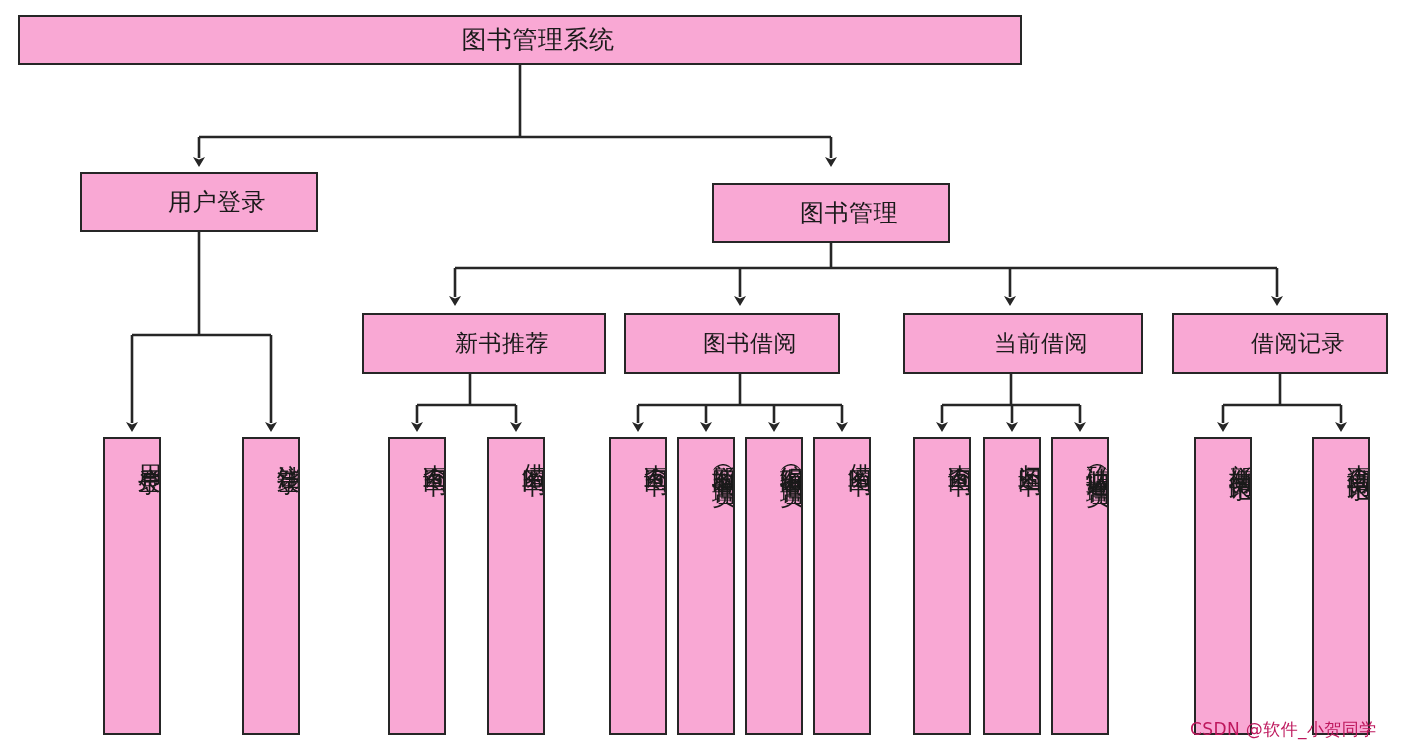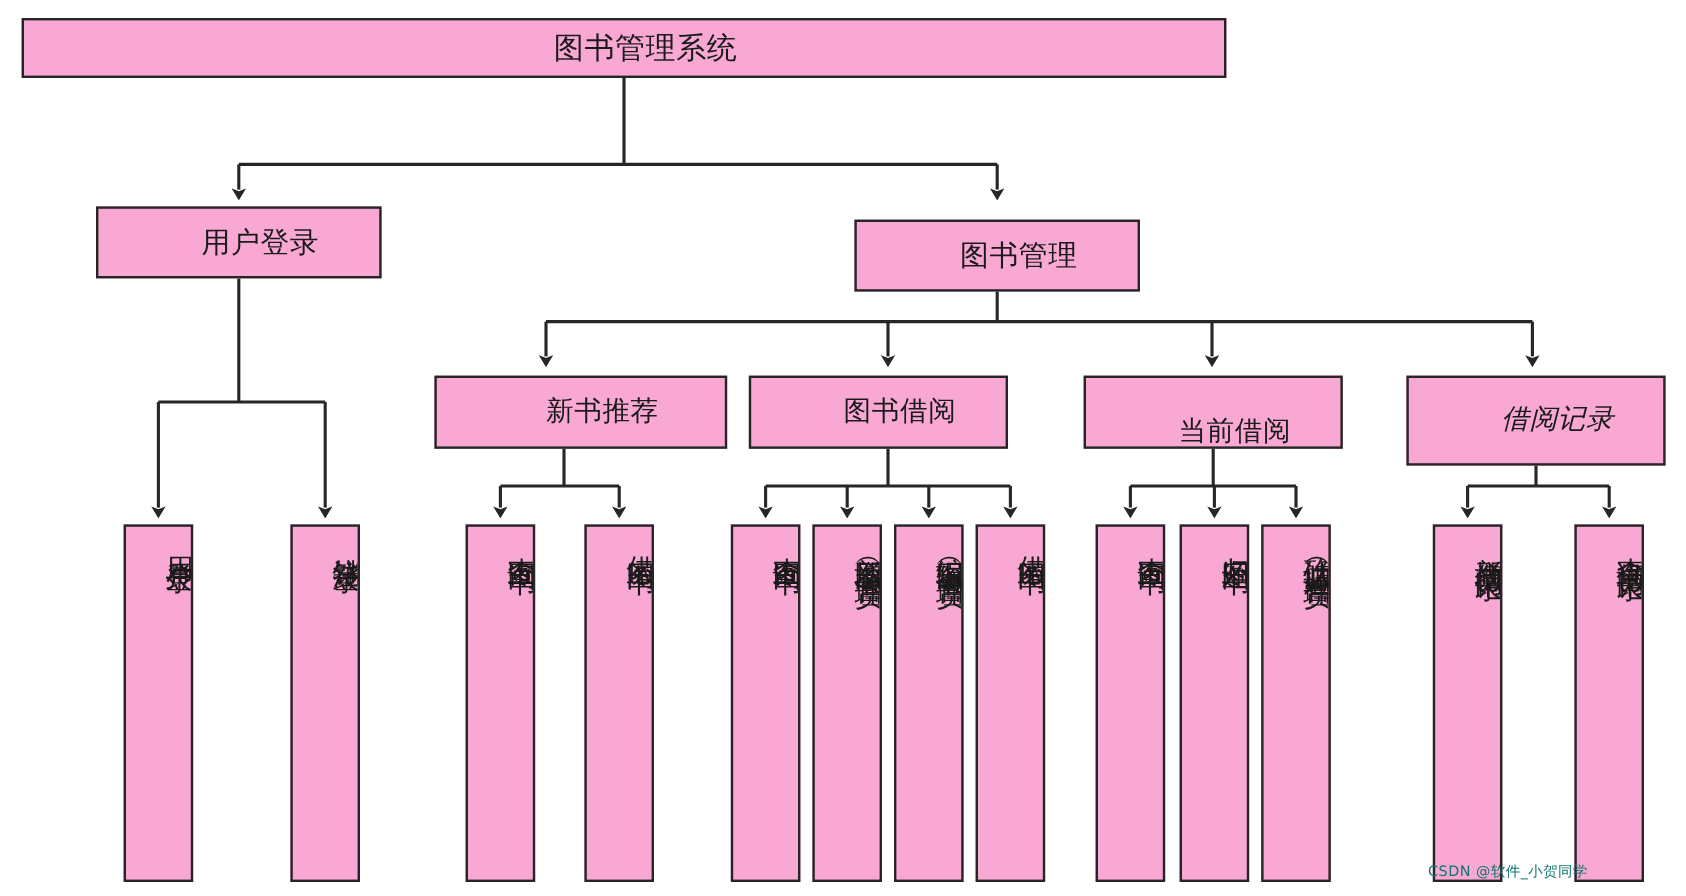--- a/index.html
+++ b/index.html
@@ -52,22 +52,22 @@
   }
   .node.leaf .node-label {
     writing-mode: vertical-rl;
     text-orientation: upright;
     font-size: 24px;
     letter-spacing: 3px;
     line-height: 1;
   }
   .watermark {
     position: absolute;
-    font-size: 12px;
-    color: #0f766e;
+    font-size: 17px;
+    color: #be185d;
     white-space: nowrap;
     letter-spacing: 0.4px;
   }
 </style>
 </head>
 <body>
 
 <div id="diagram-root">
 
   <svg class="connectors" viewBox="0 0 1405 747" xmlns="http://www.w3.org/2000/svg">
@@ -130,24 +130,24 @@
   <div class="node level1" style="left:712px; top:172px; width:238px; height:60px;margin-top:11px;">
     <span class="node-label">图书管理</span>
   </div>
 
   <div class="node level2" style="left:362px; top:313px; width:244px; height:61px;">
     <span class="node-label">新书推荐</span>
   </div>
   <div class="node level2" style="left:624px; top:313px; width:216px; height:61px;">
     <span class="node-label">图书借阅</span>
   </div>
-  <div class="node level2" style="left:903px; top:313px; width:216px; height:61px;align-items:flex-end;">
+  <div class="node level2" style="left:903px; top:313px; width:240px; height:61px;">
     <span class="node-label">当前借阅</span>
   </div>
-  <div class="node level2" style="left:1172px; top:313px; width:216px; height:75px;font-style:italic;">
+  <div class="node level2" style="left:1172px; top:313px; width:216px; height:61px;">
     <span class="node-label">借阅记录</span>
   </div>
 
   <div class="node leaf" style="left:103px; top:437px; width:58px; height:298px;">
     <span class="node-label">用户登录</span>
   </div>
   <div class="node leaf" style="left:242px; top:437px; width:58px; height:298px;">
     <span class="node-label">注销登录</span>
   </div>
   <div class="node leaf" style="left:388px; top:437px; width:58px; height:298px;">

